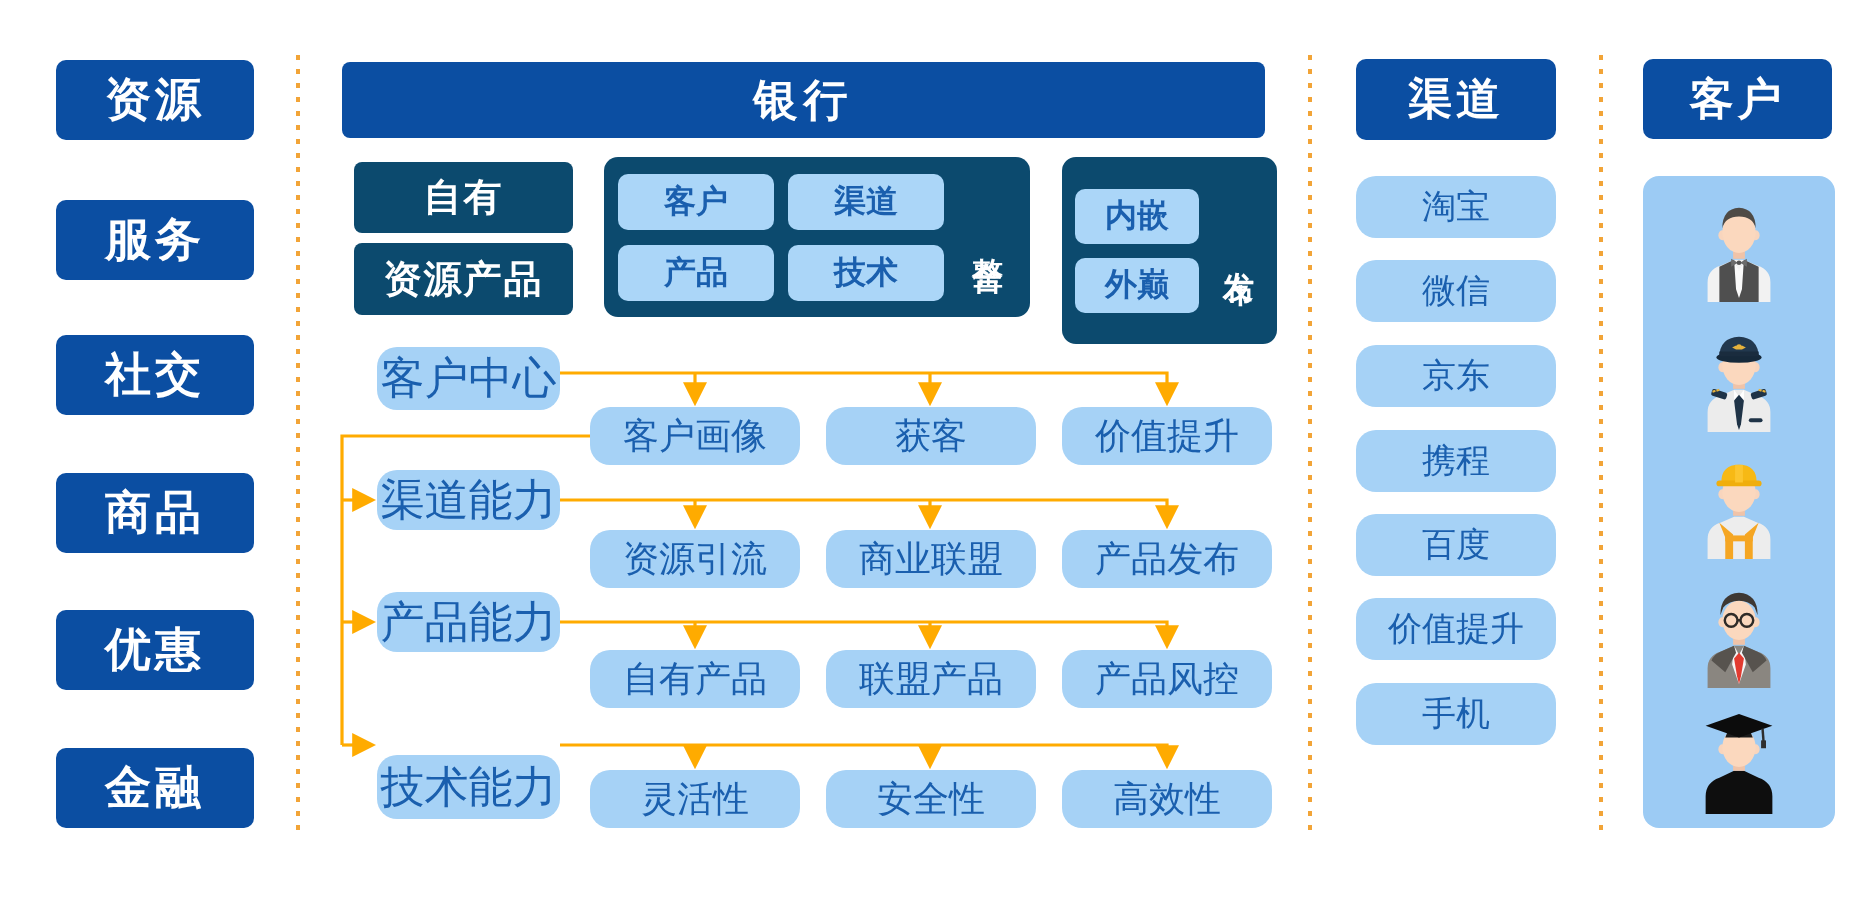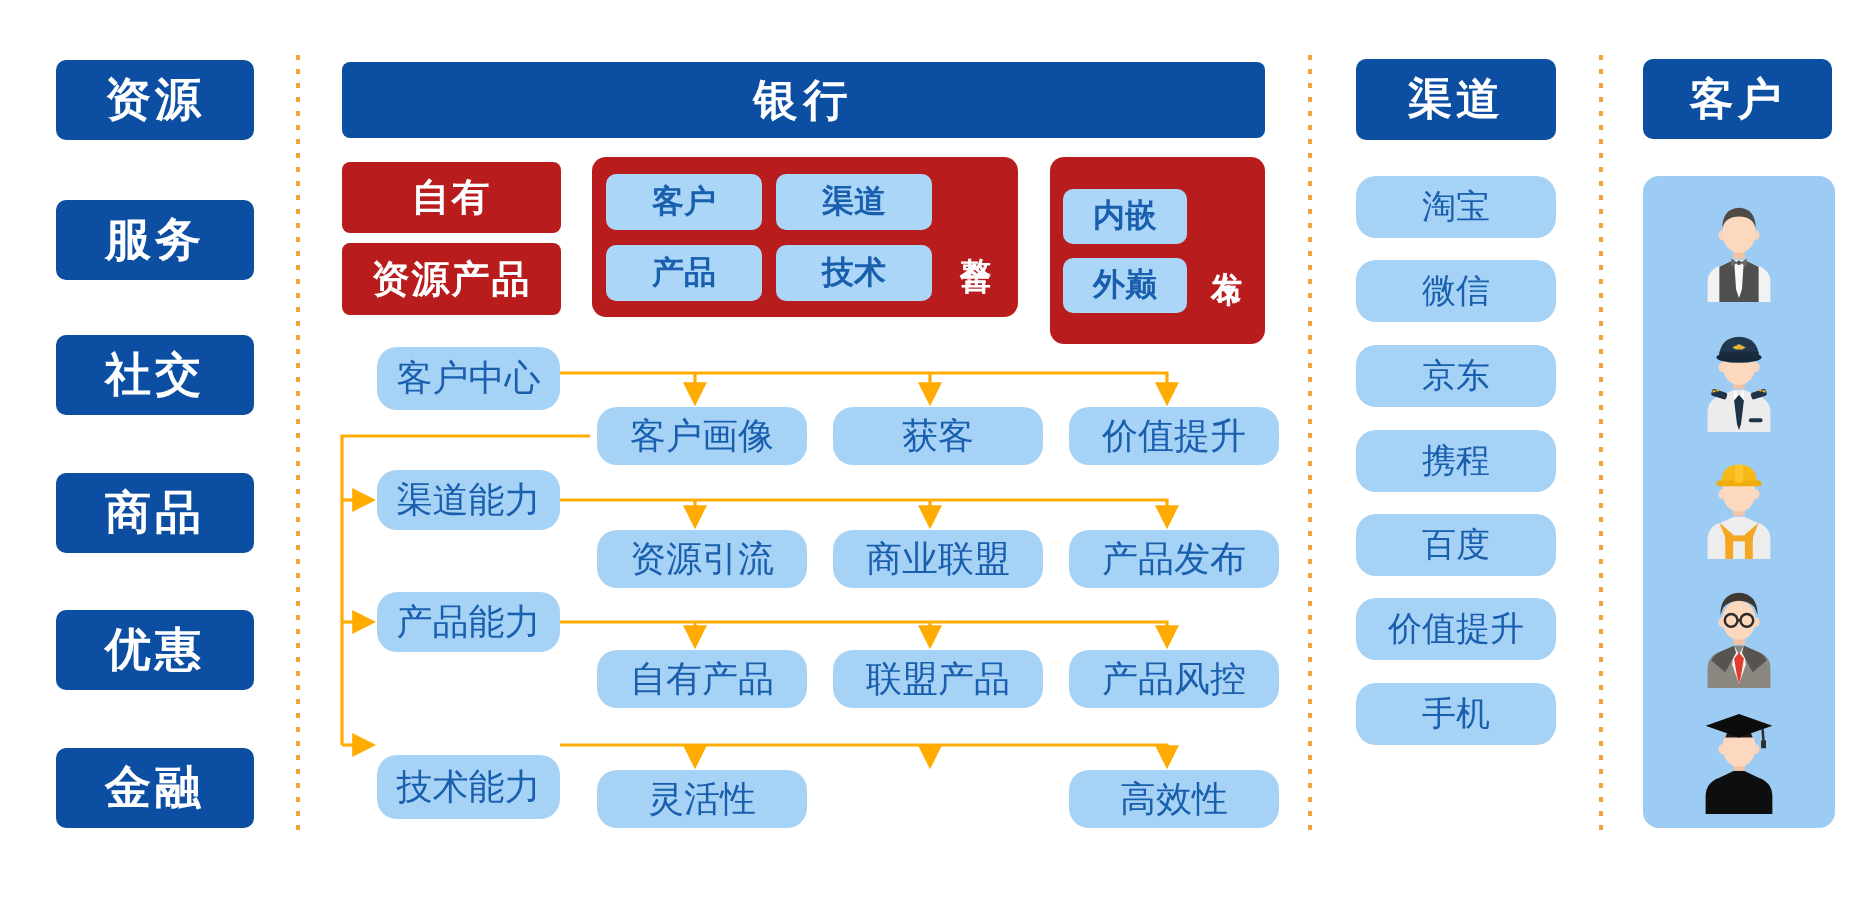--- a/index.html
+++ b/index.html
@@ -3,32 +3,32 @@
 <meta charset="utf-8">
 <style>
   html,body{margin:0;padding:0;background:#ffffff;}
   #canvas{
     position:relative;width:1876px;height:905px;background:#ffffff;overflow:hidden;
     font-family:"Liberation Sans",sans-serif;
   }
   .abs{position:absolute;box-sizing:border-box;}
   .box{display:flex;align-items:center;justify-content:center;text-align:left;}
   .dark{background:#0B4EA2;color:#ffffff;font-weight:bold;border-radius:10px;}
-  .medium{background:#b91c1c;color:#ffffff;font-weight:bold;border-radius:10px;}
+  .medium{background:#0c4a6e;color:#ffffff;font-weight:bold;border-radius:10px;margin-left:12px;}
   .light{background:#A6D2F6;color:#1A5FAE;border-radius:20px;}
   .left-item{left:56px;width:198px;height:80px;font-size:46px;letter-spacing:4px;}
   .bank-header{left:342px;top:62px;width:923px;height:76px;font-size:44px;letter-spacing:6px;border-radius:8px;}
   .own-box{left:342px;width:219px;font-size:38px;letter-spacing:2px;border-radius:8px;}
   .group{border-radius:14px;display:flex;align-items:center;}
   .cellgrid{display:grid;grid-template-columns:156px 156px;grid-auto-rows:56px;gap:15px 14px;}
   .cellgrid2{display:grid;grid-template-columns:124px;grid-auto-rows:55px;gap:14px;}
   .cell{background:#ABD6F8;color:#1A5FAE;border-radius:10px;display:flex;align-items:center;justify-content:center;font-size:32px;}
   .vlabel{flex:1;display:flex;align-items:center;justify-content:center;color:#ffffff;font-weight:bold;font-size:31px;writing-mode:vertical-rl;text-orientation:upright;letter-spacing:4px;}
-  .flow-src{left:377px;width:183px;font-size:36px;}
-  .flow-tgt{width:210px;height:58px;font-size:36px;margin-left:7px;}
+  .flow-src{left:377px;width:183px;font-size:44px;}
+  .flow-tgt{width:210px;height:58px;font-size:36px;}
   .chan-header{left:1356px;top:59px;width:200px;height:81px;font-size:44px;letter-spacing:4px;}
   .chan-item{left:1356px;width:200px;height:62px;font-size:34px;}
   .cust-header{left:1643px;top:59px;width:189px;height:80px;font-size:44px;letter-spacing:4px;}
   .cust-panel{left:1643px;top:176px;width:192px;height:652px;background:#9CCBF4;border-radius:16px;}
   .avatar{position:absolute;left:46px;width:100px;height:106px;}
   svg.overlay{position:absolute;left:0;top:0;pointer-events:none;}
 </style>
 </head>
 <body>
 
@@ -75,20 +75,21 @@
 
   <div class="abs box light flow-tgt" style="left:590px;top:530px">资源引流</div>
   <div class="abs box light flow-tgt" style="left:826px;top:530px">商业联盟</div>
   <div class="abs box light flow-tgt" style="left:1062px;top:530px">产品发布</div>
 
   <div class="abs box light flow-tgt" style="left:590px;top:650px">自有产品</div>
   <div class="abs box light flow-tgt" style="left:826px;top:650px">联盟产品</div>
   <div class="abs box light flow-tgt" style="left:1062px;top:650px">产品风控</div>
 
   <div class="abs box light flow-tgt" style="left:590px;top:770px">灵活性</div>
+  <div class="abs box light flow-tgt" style="left:826px;top:770px">安全性</div>
   <div class="abs box light flow-tgt" style="left:1062px;top:770px">高效性</div>
 
   <div class="abs box dark chan-header">渠道</div>
   <div class="abs box light chan-item" style="top:176px">淘宝</div>
   <div class="abs box light chan-item" style="top:260px">微信</div>
   <div class="abs box light chan-item" style="top:345px">京东</div>
   <div class="abs box light chan-item" style="top:430px">携程</div>
   <div class="abs box light chan-item" style="top:514px">百度</div>
   <div class="abs box light chan-item" style="top:598px">价值提升</div>
   <div class="abs box light chan-item" style="top:683px">手机</div>

